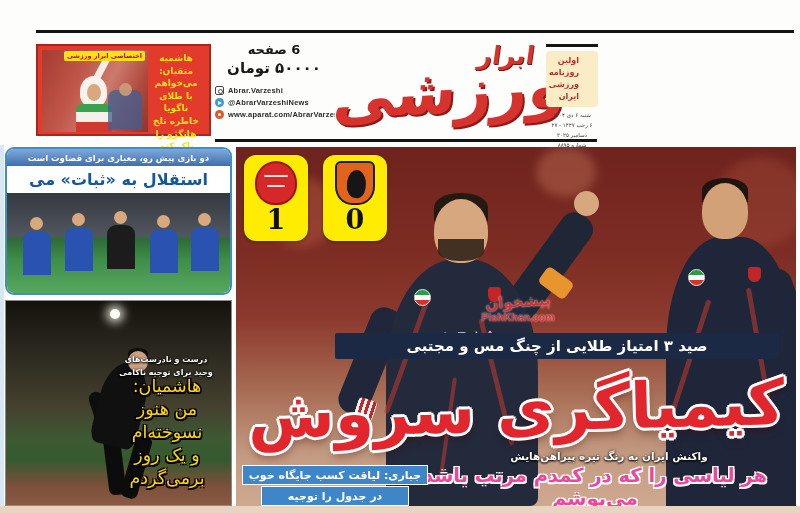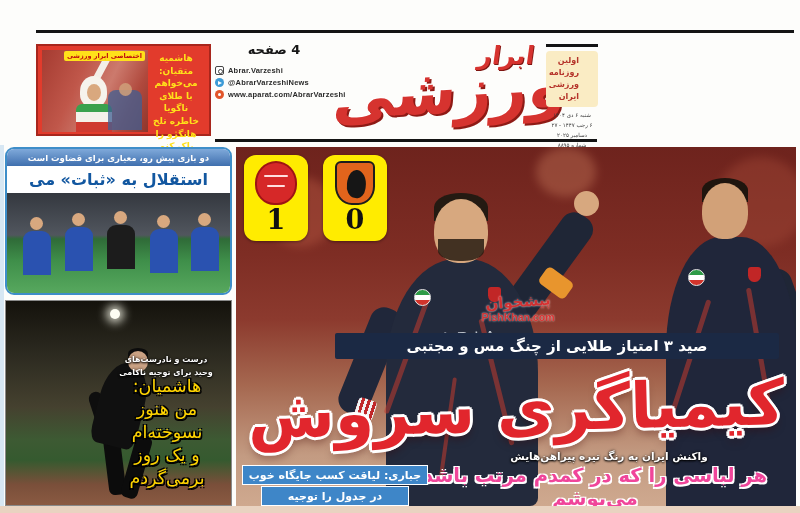--- a/index.html
+++ b/index.html
@@ -194,21 +194,22 @@
     <div class="ex-text fa pre">هاشمیه
 متقیان:
 می‌خواهم
 با طلای ناگویا
 خاطره تلخ
 هانگژو را
 پاک کنم</div>
   </div>
 
   <div class="abs info-col">
-    <div class="info-pages fa">4 صفحه</div>
+    <div class="info-pages fa">6 صفحه</div>
+    <div class="info-price fa">۵۰۰۰۰ تومان</div>
     <div class="soc-rows">
       <div class="soc-row">
         <span class="ic ic-ig"></span>
         <span class="soc-txt lat">Abrar.Varzeshi</span>
       </div>
       <div class="soc-row">
         <span class="ic ic-tg"></span>
         <span class="soc-txt lat">@AbrarVarzeshiNews</span>
       </div>
       <div class="soc-row">

